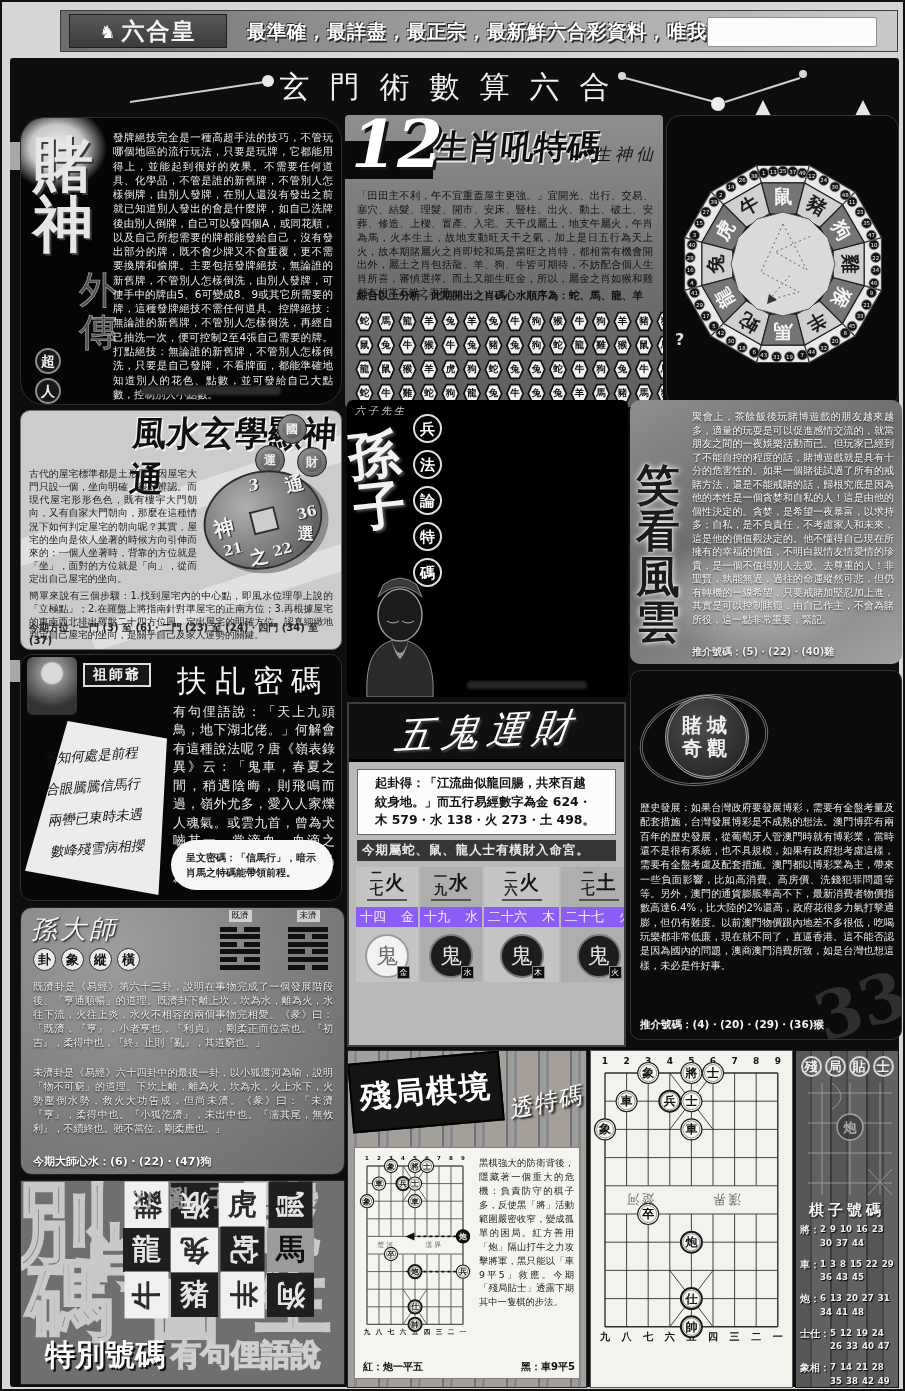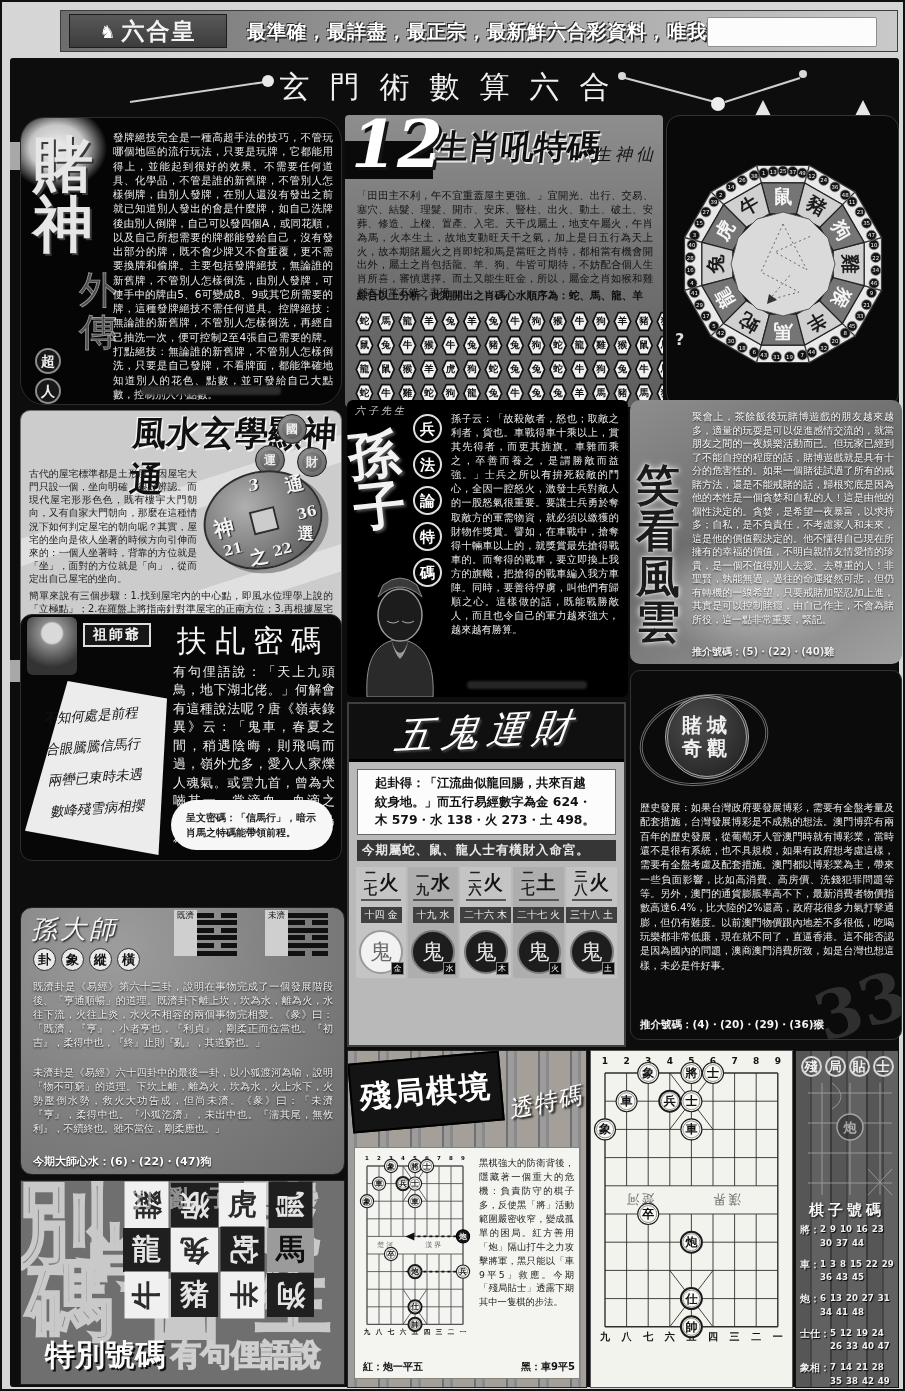--- a/index.html
+++ b/index.html
@@ -74,21 +74,21 @@
 
   
   #p6{left:628px;top:398px;width:272px;height:264px;background:linear-gradient(150deg,#8e8e8e,#6c6c6c 45%,#a2a2a2);border-radius:10px}
   #p6::before{content:"";position:absolute;left:10px;bottom:10px;width:220px;height:120px;background:radial-gradient(closest-side,rgba(255,255,255,.5),rgba(255,255,255,0));border-radius:50%}
   #p6 .vtitle{position:absolute;left:6px;top:62px;width:52px}
   #p6 .vtitle span{display:block;font-size:44px;line-height:1.04;font-weight:bold;color:#1b1b1b;font-family:"DejaVu Serif",serif;text-shadow:0 0 6px #fff,0 0 2px #fff}
   #p6 .body{position:absolute;left:62px;top:10px;width:202px;color:#fdfdfd;font-size:10px;line-height:1.35;text-shadow:0 1px 2px rgba(0,0,0,.85)}
   #p6 .footer{position:absolute;left:62px;bottom:5px;color:#f2f2f2;font-size:10px;font-weight:bold;text-shadow:0 1px 2px #000}
 
   
-  #p7{left:18px;top:612px;width:322px;height:247px;background:#070707;border:1px solid #2e2e2e;border-radius:12px}
+  #p7{left:18px;top:652px;width:322px;height:247px;background:#070707;border:1px solid #2e2e2e;border-radius:12px}
   #p7 .label{position:absolute;left:62px;top:8px;border:2px solid #ddd;background:#161616;color:#f2f2f2;padding:1px 8px;font-size:14px;font-weight:bold;letter-spacing:2px}
   #p7 .elder{position:absolute;left:6px;top:2px;width:50px;height:58px;border-radius:6px;background:radial-gradient(circle at 50% 28%,#d9d9d9 10px,#8d8d8d 12px,#333 70%)}
   #p7 .altar{position:absolute;left:4px;top:66px;width:142px;height:174px;background:#ececec;clip-path:polygon(30% 0,100% 10%,94% 100%,0 86%)}
   #poem{position:absolute;left:26px;top:92px;transform:rotate(-4deg)}
   .poem-line{font-family:"DejaVu Serif",serif;font-style:italic;font-size:13.5px;color:#141414;margin-bottom:13px;white-space:nowrap}
   #p7 .title{position:absolute;left:156px;top:6px;font-size:30px;font-family:"DejaVu Serif",serif;color:#f5f5f5;letter-spacing:8px}
   #p7 .body{position:absolute;left:152px;top:48px;width:162px;color:#ededed;font-size:13px;line-height:1.42}
   #p7 .note{position:absolute;left:150px;right:8px;bottom:10px;height:50px;background:#f7f7f7;border-radius:25px;color:#1d1d1d;font-size:10px;font-weight:bold;display:flex;align-items:center;padding:4px 15px;line-height:1.5}
 
   
@@ -96,21 +96,21 @@
   #p8 .hdr{height:58px;background:#101010;border-bottom:3px solid #000;display:flex;align-items:center;justify-content:center}
   #p8 .hdr span{font-family:"DejaVu Serif",serif;font-style:italic;font-size:38px;color:#fff;letter-spacing:8px;transform:rotate(-3deg) skewX(-10deg);text-shadow:2px 2px 2px #444}
   #p8 .wbox{margin:7px 8px 5px;background:#fcfcfc;border:1px solid #666;padding:4px 17px;font-size:12.4px;font-weight:bold;color:#111;line-height:1.5}
   #p8 .hl{margin:0 8px;background:#363636;color:#e8e8e8;font-size:12.4px;font-weight:bold;padding:2px 5px;letter-spacing:1px}
   #ghosts{display:flex;margin:6px 6px 0;align-items:stretch}
   .gcol{flex:1;display:flex;flex-direction:column;align-items:center;background:#c4c4c4;margin:0 1px;padding:3px 0 4px}
   .gcol.alt{background:#aeaeae}
   .gv{display:flex;align-items:center;gap:2px;border-bottom:2px solid #555;padding:0 3px 2px}
   .gstack span{display:block;font-size:13px;font-weight:bold;line-height:1.05;color:#1f1f1f}
   .gel{font-size:19px;font-weight:bold;color:#141414}
-  .gchip{margin-top:6px;background:#404040;color:#f0f0f0;font-size:10px;padding:1px 4px;display:flex;gap:3px;white-space:nowrap}
+  .gchip{margin-top:6px;background:#8b5cf6;color:#f0f0f0;font-size:13px;padding:1px 4px;display:flex;gap:15px;white-space:nowrap}
   .gicon{margin-top:7px;width:44px;height:44px;border-radius:50%;background:#1d1d1d;border:2px solid #7b7b7b;display:flex;align-items:center;justify-content:center;position:relative}
   .gicon.light{background:#f2f2f2;border-color:#9a9a9a}
   .gfig{font-family:"DejaVu Serif",serif;font-size:22px;color:#e6e6e6}
   .gicon.light .gfig{color:#6a6a6a}
   .gbadge{position:absolute;right:-3px;bottom:-3px;width:13px;height:13px;background:#0d0d0d;color:#fff;font-size:8px;line-height:12px;text-align:center;border:1px solid #8a8a8a}
 
   
   #p9{left:628px;top:668px;width:272px;height:370px;background:#0b0b0b;border:1px solid #333;border-radius:10px}
   #emblem{position:absolute;left:8px;top:16px;width:134px;height:106px}
   #emblem .wing{position:absolute;top:8px;width:130px;height:90px;border:3px double #6f6f6f;border-radius:50%;transform:rotate(-12deg)}
@@ -120,21 +120,21 @@
   #p9 .rest{position:absolute;left:9px;top:130px;width:254px;color:#e9e9e9;font-size:10.1px;line-height:1.42}
   #p9 .footer{position:absolute;left:9px;bottom:7px;color:#f5f5f5;font-size:10.5px;font-weight:bold}
   #p9 .deco33{position:absolute;right:-6px;bottom:-6px;font-size:66px;font-weight:bold;color:#2f2f2f;transform:rotate(-18deg);font-family:"DejaVu Serif",serif}
 
   
   #p10{left:18px;top:905px;width:325px;height:268px;background:radial-gradient(circle at 30% 15%,#9d9d9d,#7e7e7e 55%,#6b6b6b);border:1px solid #222;border-radius:12px}
   #p10 .master{position:absolute;left:10px;top:4px;font-family:"DejaVu Serif",serif;font-style:italic;font-size:26px;color:#f3f3f3;text-shadow:1px 1px 2px #000;letter-spacing:3px}
   #p10 .circles{position:absolute;left:12px;top:40px;display:flex;gap:5px}
   #p10 .circles span{width:23px;height:23px;border-radius:50%;background:#e9e9e9;border:1px solid #2e2e2e;color:#111;font-size:13px;font-weight:bold;text-align:center;line-height:22px}
   #hexes{position:absolute;right:16px;top:2px;display:flex;gap:28px}
-  .hexagram{display:flex;flex-direction:row;}
+  .hexagram{display:flex;flex-direction:column;align-items:center}
   .hex-label{font-size:8.5px;color:#111;background:#cfcfcf;padding:0 3px;margin-bottom:2px}
   .hex-lines{width:40px}
   .hline{height:5px;margin:2.6px 0;display:flex;gap:7px}
   .hline .seg{flex:1;background:#101010}
   #p10 .body1{position:absolute;left:12px;top:72px;width:300px;color:#f2f2f2;font-size:10.1px;line-height:1.38;text-shadow:0 1px 2px #000}
   #p10 .body2{position:absolute;left:12px;top:158px;width:300px;color:#f2f2f2;font-size:10.1px;line-height:1.38;text-shadow:0 1px 2px #000}
   #p10 .footer{position:absolute;left:12px;bottom:5px;color:#fff;font-weight:bold;font-size:11px;text-shadow:0 1px 2px #000}
 
   
   #p11{left:18px;top:1178px;width:325px;height:205px;background:#6f6f6f;border:1px solid #1e1e1e}
@@ -595,21 +595,20 @@
       <path d="M44,92 Q53,120 62,92 Q58,108 53,112 Q48,108 44,92Z" fill="#9a9a9a"></path>
       <path d="M40,74 q6,4 12,0 M55,74 q6,4 12,0" stroke="#aaa" fill="none"></path>
     </svg>
     <div class="vcol">
       <span>兵</span>
       <span>法</span>
       <span>論</span>
       <span>特</span>
       <span>碼</span>
     </div>
-    <div class="body jtext">孫子云：「故殺敵者，怒也；取敵之利者，貨也。車戰得車十乘以上，賞其先得者，而更其旌旗。車雜而乘之，卒善而養之，是謂勝敵而益強。」士兵之所以有拚死殺敵的鬥心，全因一腔怒火，激發士兵對敵人的一股怒氣很重要。要讓士兵勇於奪取敵方的軍需物資，就必須以繳獲的財物作獎賞。譬如，在車戰中，搶奪得十輛車以上的，就獎賞最先搶得戰車的。而奪得的戰車，要立即換上我方的旗幟，把搶得的戰車編入我方車陣。同時，要善待俘虜，叫他們有歸順之心。這樣做的話，既能戰勝敵人，而且也令自己的軍力越來強大，越來越有勝算。</div>
     <div class="faintbar"></div>
   </div>
 
   <div id="p6" class="panel">
     <div class="vtitle">
       <span>笑</span>
       <span>看</span>
       <span>風</span>
       <span>雲</span>
     </div>

